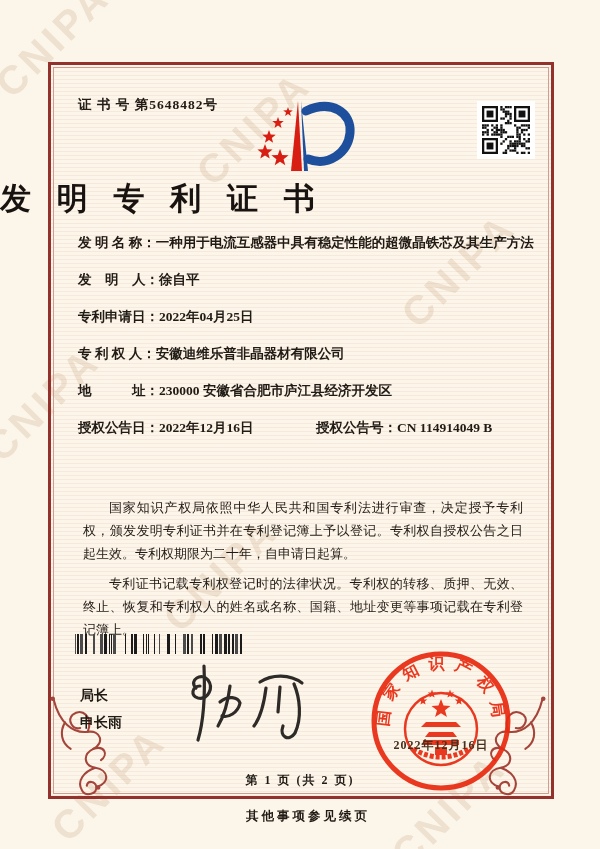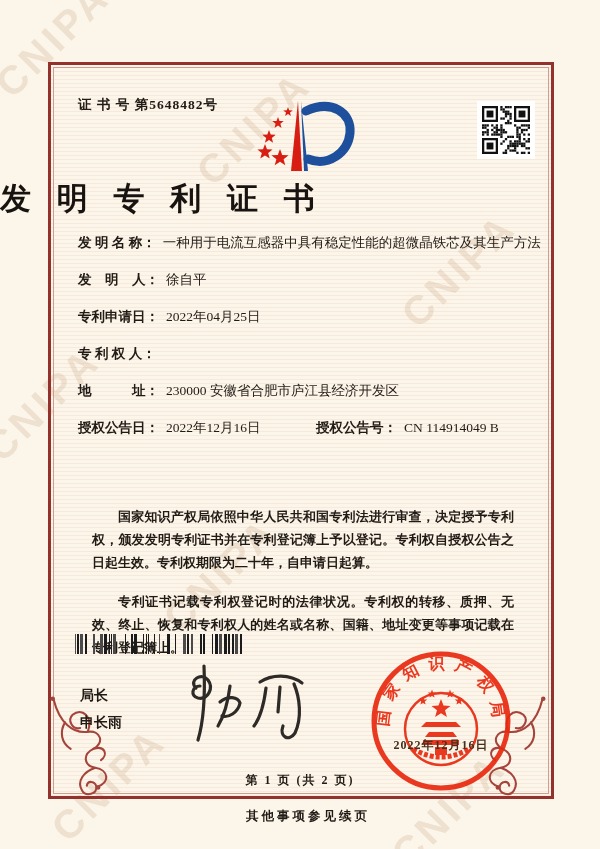--- a/index.html
+++ b/index.html
@@ -41,29 +41,29 @@
   .logo{position:absolute;left:236px;top:95px;}
   .title{
     position:absolute;left:0;top:178px;width:100%;text-align:left;
     font-size:31px;font-weight:700;letter-spacing:9px;color:#181310;
     white-space:pre;
   }
   
   .fields{position:absolute;left:78px;top:234px;width:452px;font-size:13.5px;}
   .field-row{display:flex;line-height:18px;margin-bottom:19px;align-items:baseline;}
   .field-label{white-space:pre;font-weight:600;flex:none;}
-  .field-value{white-space:pre;font-weight:400;margin-left:7px;}
+  .field-value{white-space:pre;font-weight:700;margin-left:0;}
   .dual .pair{display:flex;align-items:baseline;}
   .dual .pair.first{width:238px;flex:none;}
   
   .body-text{
     position:absolute;left:76px;top:489px;width:454px;
     font-size:13px;line-height:23px;text-align:justify;
   }
-  .body-text p{margin:16px;text-indent:2em;font-weight:700;}
+  .body-text p{margin:7px;text-indent:2em;font-weight:400;}
   
   .barcode{position:absolute;left:75px;top:634px;width:170px;height:20px;}
   
   .signer{position:absolute;left:80px;top:682px;font-size:14px;font-weight:700;line-height:27px;}
   .signature{position:absolute;left:168px;top:660px;}
   
   .seal{position:absolute;left:369px;top:649px;width:144px;height:144px;}
   .seal-date{
     position:absolute;left:369px;top:737px;width:144px;text-align:center;
     font-size:12px;font-weight:700;color:#46301d;letter-spacing:1px;
@@ -276,20 +276,21 @@
   <div class="field-row">
     <span class="field-label">发　明　人：</span>
     <span class="field-value">徐自平</span>
   </div>
   <div class="field-row">
     <span class="field-label">专利申请日：</span>
     <span class="field-value">2022年04月25日</span>
   </div>
   <div class="field-row">
     <span class="field-label">专 利 权 人：</span>
+    <span class="field-value">安徽迪维乐普非晶器材有限公司</span>
   </div>
   <div class="field-row">
     <span class="field-label">地　　　址：</span>
     <span class="field-value">230000 安徽省合肥市庐江县经济开发区</span>
   </div>
   <div class="field-row dual">
     <span class="pair first">
       <span class="field-label">授权公告日：</span>
       <span class="field-value">2022年12月16日</span>
     </span>

